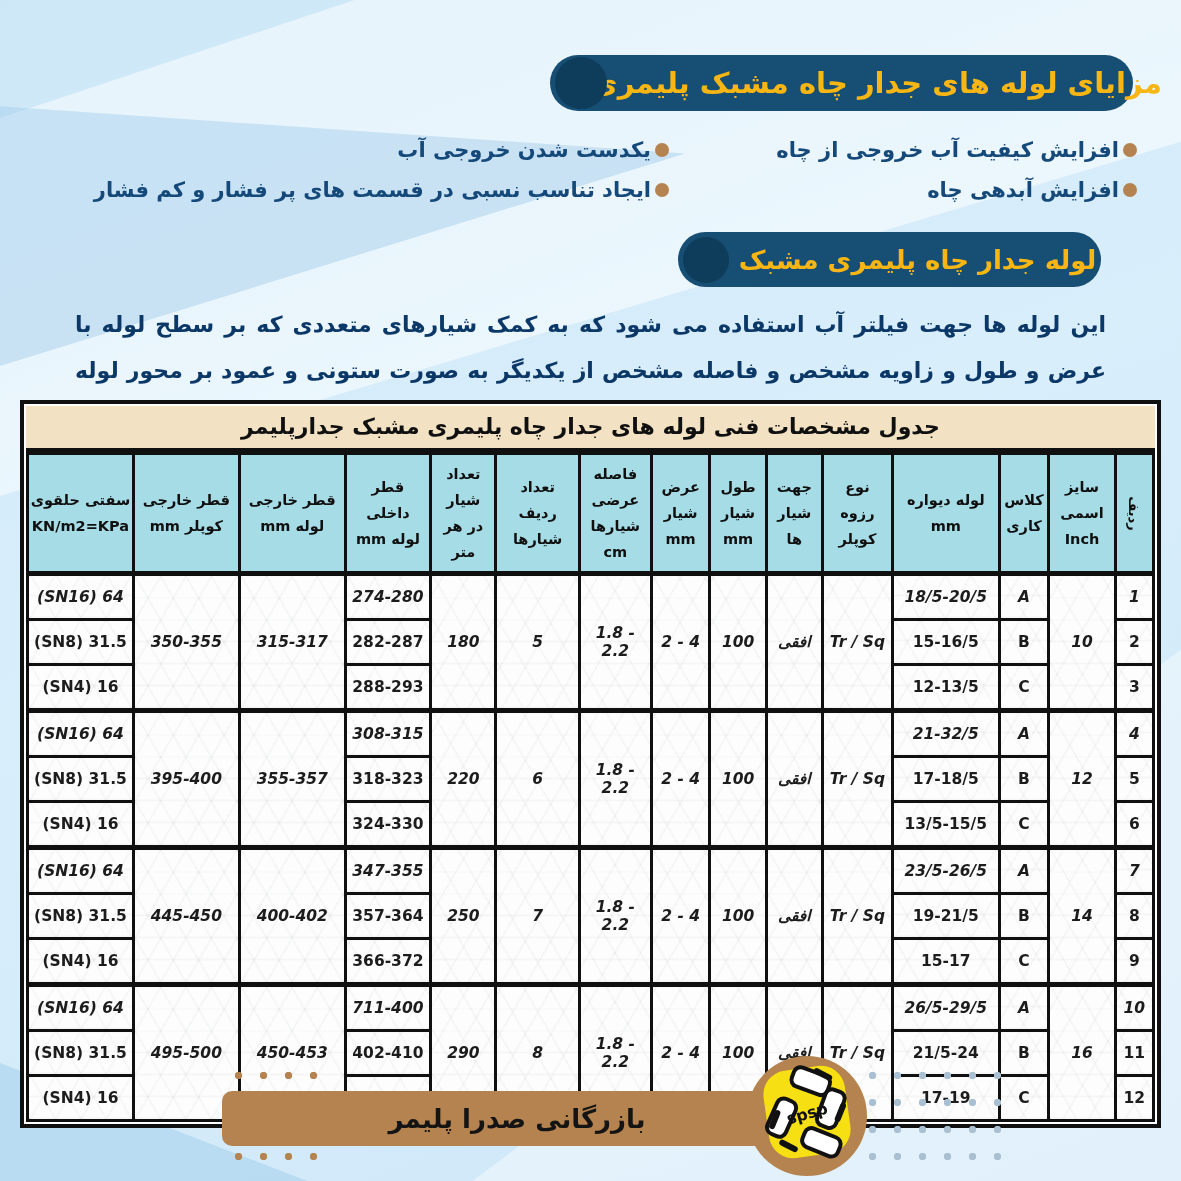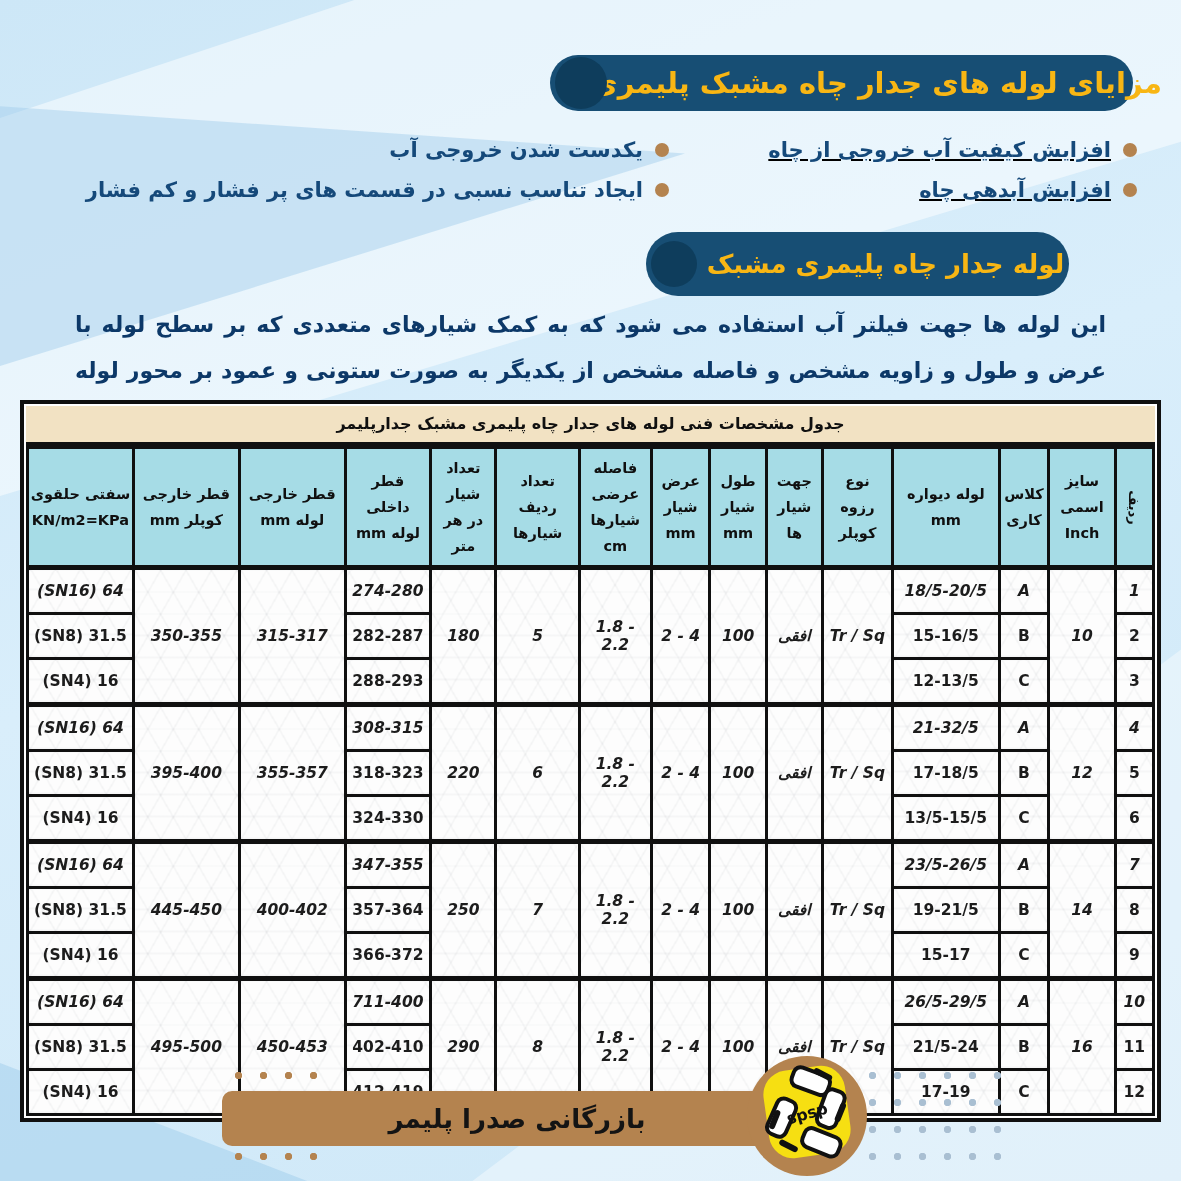--- a/index.html
+++ b/index.html
@@ -22,48 +22,48 @@
     display:flex; align-items:center; justify-content:center;
   }
   .pill .accent{
     position:absolute; left:5px; top:50%; transform:translateY(-50%);
     border-radius:50%; background:var(--navy_dark,#0E3D5C);
   }
   .pill .lbl{ color:var(--yellow,#F8B614); font-weight:700; white-space:nowrap; }
   .banner1{ top:55px; right:48px; width:583px; height:56px; }
   .banner1 .accent{ width:52px; height:52px; }
   .banner1 .lbl{ font-size:29px; padding-left:70px; }
-  .banner2{ top:232px; right:112px; width:423px; height:64px;text-align:right; }
+  .banner2{ top:232px; right:80px; width:423px; height:55px;text-align:right; }
   .banner2 .accent{ width:46px; height:46px; }
   .banner2 .lbl{ font-size:26px; padding-left:56px; }
 
   
   .adv-col{ position:absolute; display:flex; flex-direction:column; gap:16px; }
-  .adv-right{ top:138px; right:44px;text-decoration:underline; }
+  .adv-right{ top:138px; right:44px; }
   .adv-left{ top:138px; right:512px; }
-  .adv-row{ display:flex; align-items:center; gap:12px; }
+  .adv-row{ display:flex; align-items:center; gap:4px; }
   .adv-dot{ width:14px; height:14px; border-radius:50%; background:var(--brown,#B4834F); flex:0 0 auto; }
   .adv-text{ color:var(--text_navy,#15497A); font-size:21px; font-weight:700; white-space:nowrap; }
 
   
   .intro{
     position:absolute; top:302px; right:75px; left:75px;
     color:var(--para_navy,#0C3868); font-size:22px; font-weight:700;
     line-height:46px; text-align:justify; text-align-last:justify;
   }
 
   
   .table-frame{
     position:absolute; top:400px; right:20px; left:20px;
     border:4px solid var(--border,#101010); background:#fff;
   }
   .table-inner{ border:2px solid #ffffff; }
   .tbl-title{
     background:var(--cream,#F2E2C3); color:#101010;
-    font-size:16px; font-weight:700; text-align:center;
+    font-size:22px; font-weight:700; text-align:center;
     padding:8px 4px 9px; border-bottom:4px solid var(--border,#101010);
   }
   table.spec{ width:100%; border-collapse:collapse; table-layout:fixed; }
   table.spec th{
     background:var(--teal,#A6DCE6); color:#101010;
     border:3px solid var(--border,#101010);
     font-size:14.5px; font-weight:700; padding:6px 1px; height:56px;
     vertical-align:middle; border-bottom-width:4px;
   }
   table.spec th .h1{ line-height:26px; }

